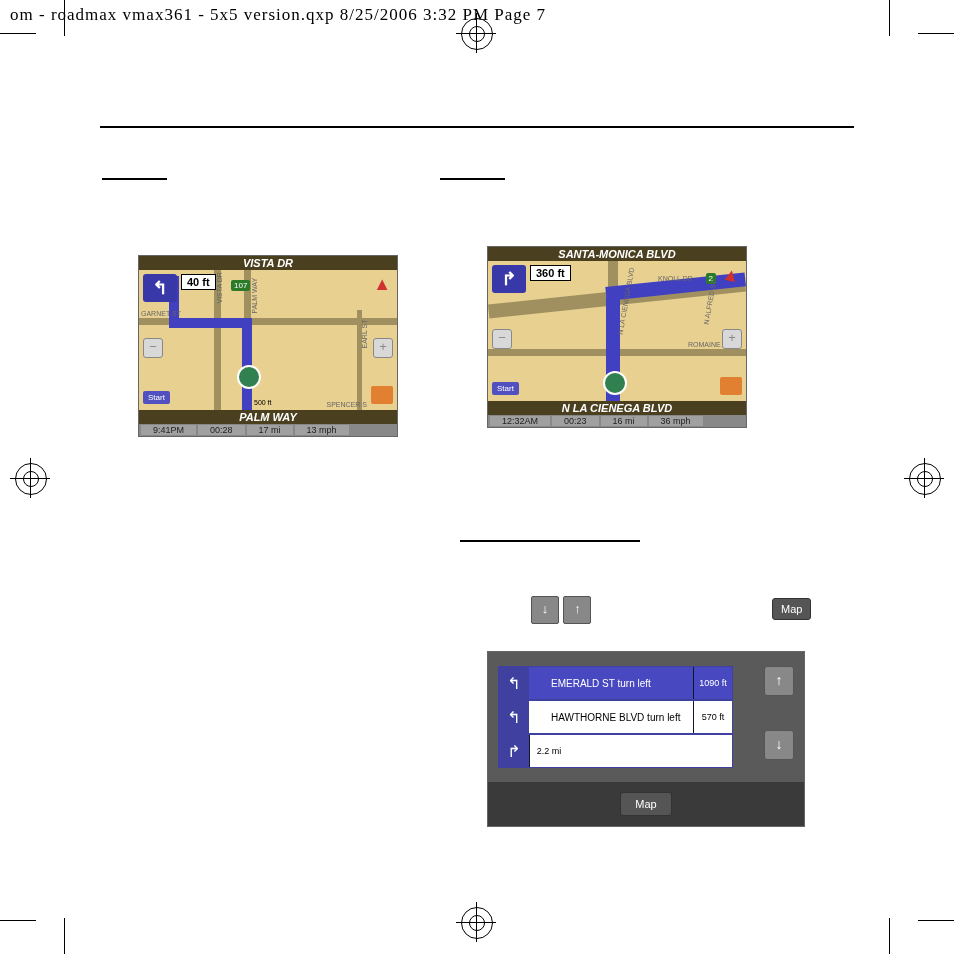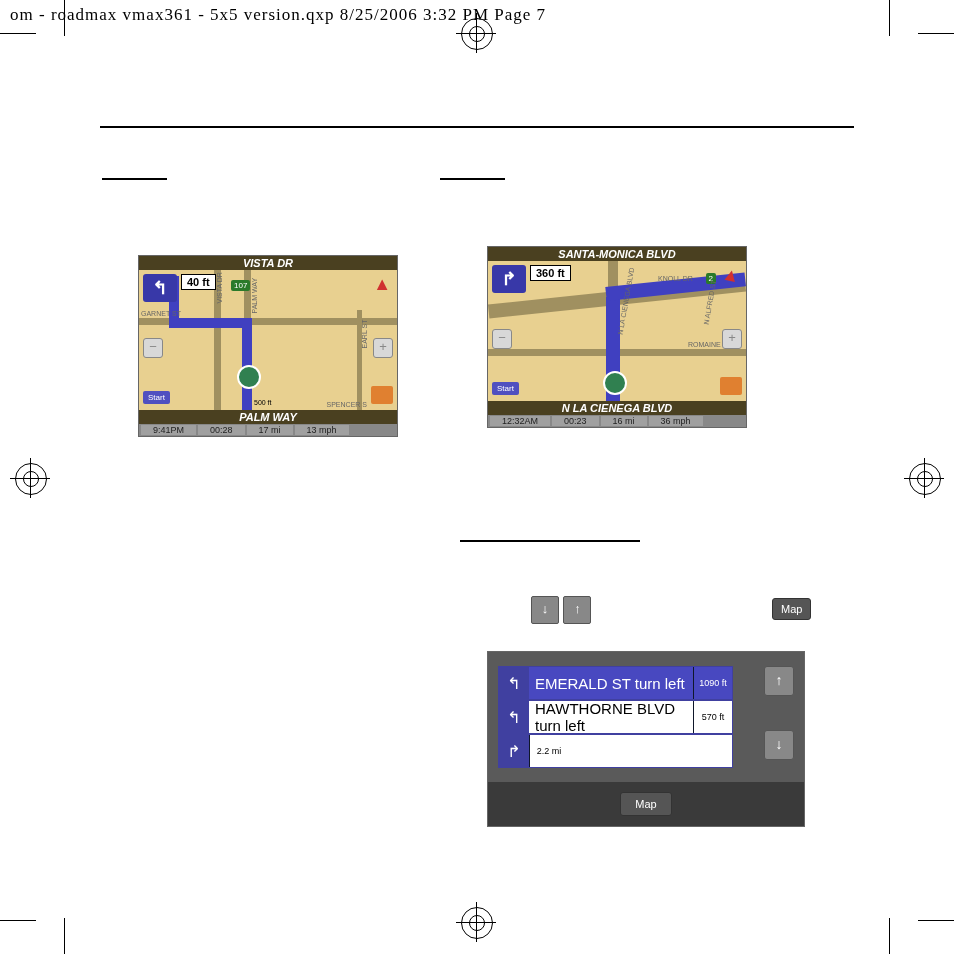--- a/index.html
+++ b/index.html
@@ -36,21 +36,21 @@
 .route-screen{position:absolute;left:487px;top:651px;width:316px;background:#3a3a3a;border:1px solid #666}
 .route-header{display:flex;justify-content:space-between;align-items:center;padding:5px 8px;border-bottom:2px solid #a08030}
 .route-title{color:#d8b040;font-size:15px;font-weight:bold}
 .return-btn{background:#c8a030;color:#000;font-size:9px;font-weight:bold;padding:3px 6px;border-radius:3px;border:1px solid #806020}
 .route-body{background:#5a5a5a;padding:14px 10px;position:relative}
 .route-table{width:235px}
 .route-row{display:flex;border:1px solid #4040a0;margin-bottom:0;height:32px}
 .route-row.sel{background:#4848c0;color:#fff}
 .route-row.norm{background:#fff;color:#000}
 .r-icon{width:30px;background:#4040a0;color:#fff;display:flex;align-items:center;justify-content:center;font-size:16px}
-.r-text{flex:1;font-size:15px;display:flex;align-items:center;padding-left:6px}
+.r-text{flex:1;font-size:10px;display:flex;align-items:center;padding-left:22px}
 .r-dist{width:38px;border-left:1px solid #0f172a;font-size:9px;display:flex;align-items:center;justify-content:center;text-align:center}
 .scroll-btn{position:absolute;right:10px;width:28px;height:28px;background:#888;border:1px solid #555;border-radius:3px;color:#fff;text-align:center;line-height:26px;font-size:14px}
 .route-footer{padding:10px;text-align:center;background:#3a3a3a}
 .hwy-shield{position:absolute;background:#2a7a2a;color:#fff;font-size:8px;padding:1px 3px;border-radius:2px}
 </style>
 </head>
 <body>
 
 <div class="page">
 <div class="header">om - roadmax vmax361 - 5x5 version.qxp  8/25/2006  3:32 PM  Page 7</div>

